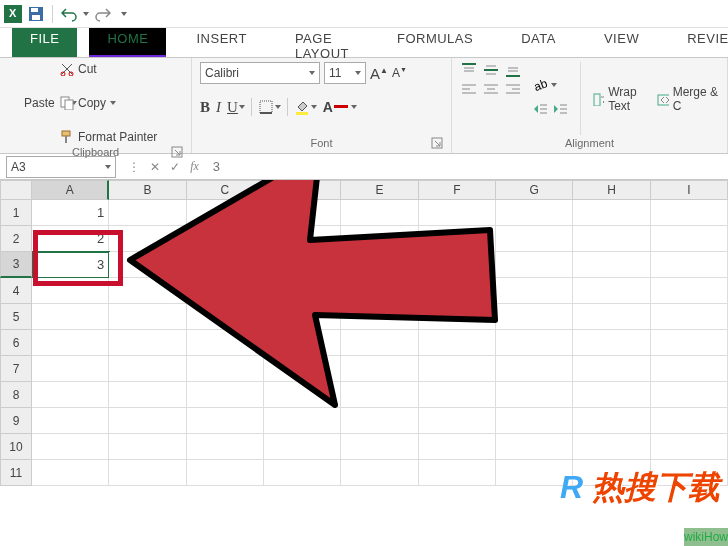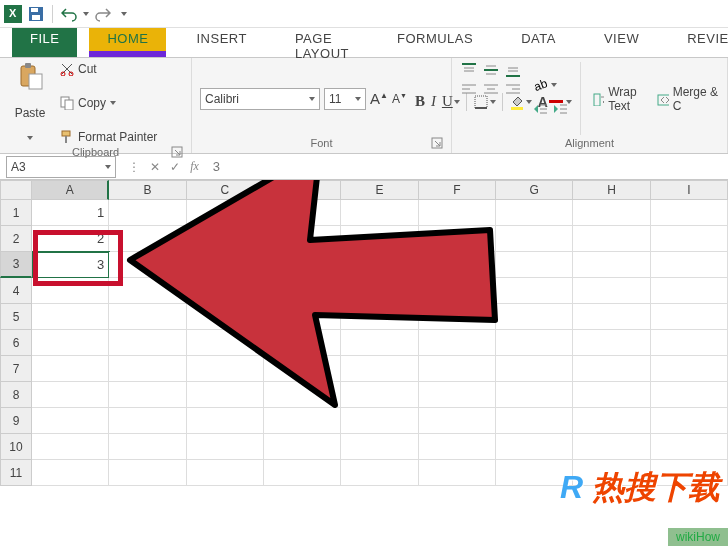--- a/index.html
+++ b/index.html
@@ -26,34 +26,34 @@
   .ribbon-tabs {
     height: 30px; background: #fff;
     display: flex; align-items: stretch; border-bottom: 1px solid #c8c8c8;
   }
   .ribbon-tabs .tab {
     padding: 3px 18px 0; font-size: 13px; letter-spacing: .5px;
     cursor: pointer;
     margin-left: 12px;
   }
   .ribbon-tabs .file { background:#217346; color:#fff; }
-  .ribbon-tabs .active { color:#217346; border-bottom:6px solid #6d28d9; background:#eab308; }
+  .ribbon-tabs .active { color:#217346; border-bottom:2px solid #6d28d9; background:#000000; }
   
   .ribbon {
     height: 96px; background:#f5f5f5;
     display:flex; border-bottom:1px solid #c8c8c8;
   }
   .group {
     display:flex; flex-direction:column; padding:4px 8px 0;
     border-right:1px solid #dcdcdc; min-width:0;
   }
   .group-body { display:flex; gap:8px; flex:1; }
   .group-title { font-size:11px; text-align:center; color:#6b6b6b; padding:2px 0 4px; position:relative; }
   .group-title .launcher { position:absolute; right:0; bottom:4px; width:12px; height:12px; }
-  .big-btn { display:flex; flex-direction:column; align-items:center; width:44px; gap:16px; }
+  .big-btn { display:flex; flex-direction:row; align-items:center; width:44px; gap:16px; }
   .big-btn svg { width:28px; height:28px; }
   .stack { display:flex; flex-direction:column; gap:20px; justify-content:center; }
   .row-btn { display:flex; align-items:center; gap:4px; font-size:12px; }
   .row-btn svg { width:14px; height:14px; }
   .font-row1 { display:flex; gap:4px; align-items:center; }
   .font-name { width:120px; height:22px; border:1px solid #aaa; background:#fff; padding:0 4px; display:flex; align-items:center; justify-content:space-between; }
   .font-size { width:42px; height:22px; border:1px solid #aaa; background:#fff; padding:0 4px; display:flex; align-items:center; justify-content:space-between; }
   .tri { width:0;height:0;border-left:3px solid transparent;border-right:3px solid transparent;border-top:4px solid #666; }
   .font-row2 { display:flex; gap:6px; align-items:center; margin-top:6px; }
   .bold { font-weight:bold; font-family:"Times New Roman"; font-size:15px; }
@@ -86,21 +86,21 @@
   .red-box {
     position:absolute;
     left: 33px; top: 230px; width: 90px; height: 56px;
     border: 5px solid #c8102e; pointer-events:none;
   }
   
   .arrow-layer { position:absolute; left:90px; top:180px; pointer-events:none; }
   
   .wm1 { position:absolute; right:8px; bottom:36px; font-size:32px; font-weight:bold; color:#3fa9f5; text-shadow:1px 1px 0 #fff; font-style:italic; }
   .wm1 .red { color:#e40; }
-  .wm2 { position:absolute; right:0; bottom:0; background:#8fbf8f; color:#2a4; padding:2px 8px; font-size:12px; }
+  .wm2 { position:absolute; right:0; bottom:0; background:#8fbf8f; color:#2a4; padding:2px 0; font-size:12px; }
 </style>
 </head>
 <body>
 
 <div class="qat">
   <span class="xl-logo"></span>
   <svg viewBox="0 0 16 16">
       <rect x="1" y="1" width="14" height="14" fill="#3a6ea5"></rect>
       <rect x="3" y="2" width="7" height="4" fill="#fff"></rect>
       <rect x="4" y="9" width="8" height="5" fill="#fff"></rect>
@@ -168,21 +168,21 @@
     </div>
     <div class="group-title"><span>Clipboard</span>
       <svg class="launcher" viewBox="0 0 12 12">
           <rect x="1" y="1" width="10" height="10" fill="none" stroke="#888"></rect>
           <path d="M4 4 L9 9 M9 5 V9 H5" stroke="#888" fill="none"></path>
         </svg>
     </div>
   </div>
 
   <div class="group" style="width:260px">
-    <div class="group-body" style="flex-direction:row">
+    <div class="group-body" style="flex-direction:column">
       <div class="font-row1">
         <div class="font-name">
           <span>Calibri</span>
             <span class="tri"></span>
         </div>
         <div class="font-size">
           <span>11</span>
             <span class="tri"></span>
         </div>
         <span style="font-size:15px">A<sup style="font-size:8px">▲</sup></span>

